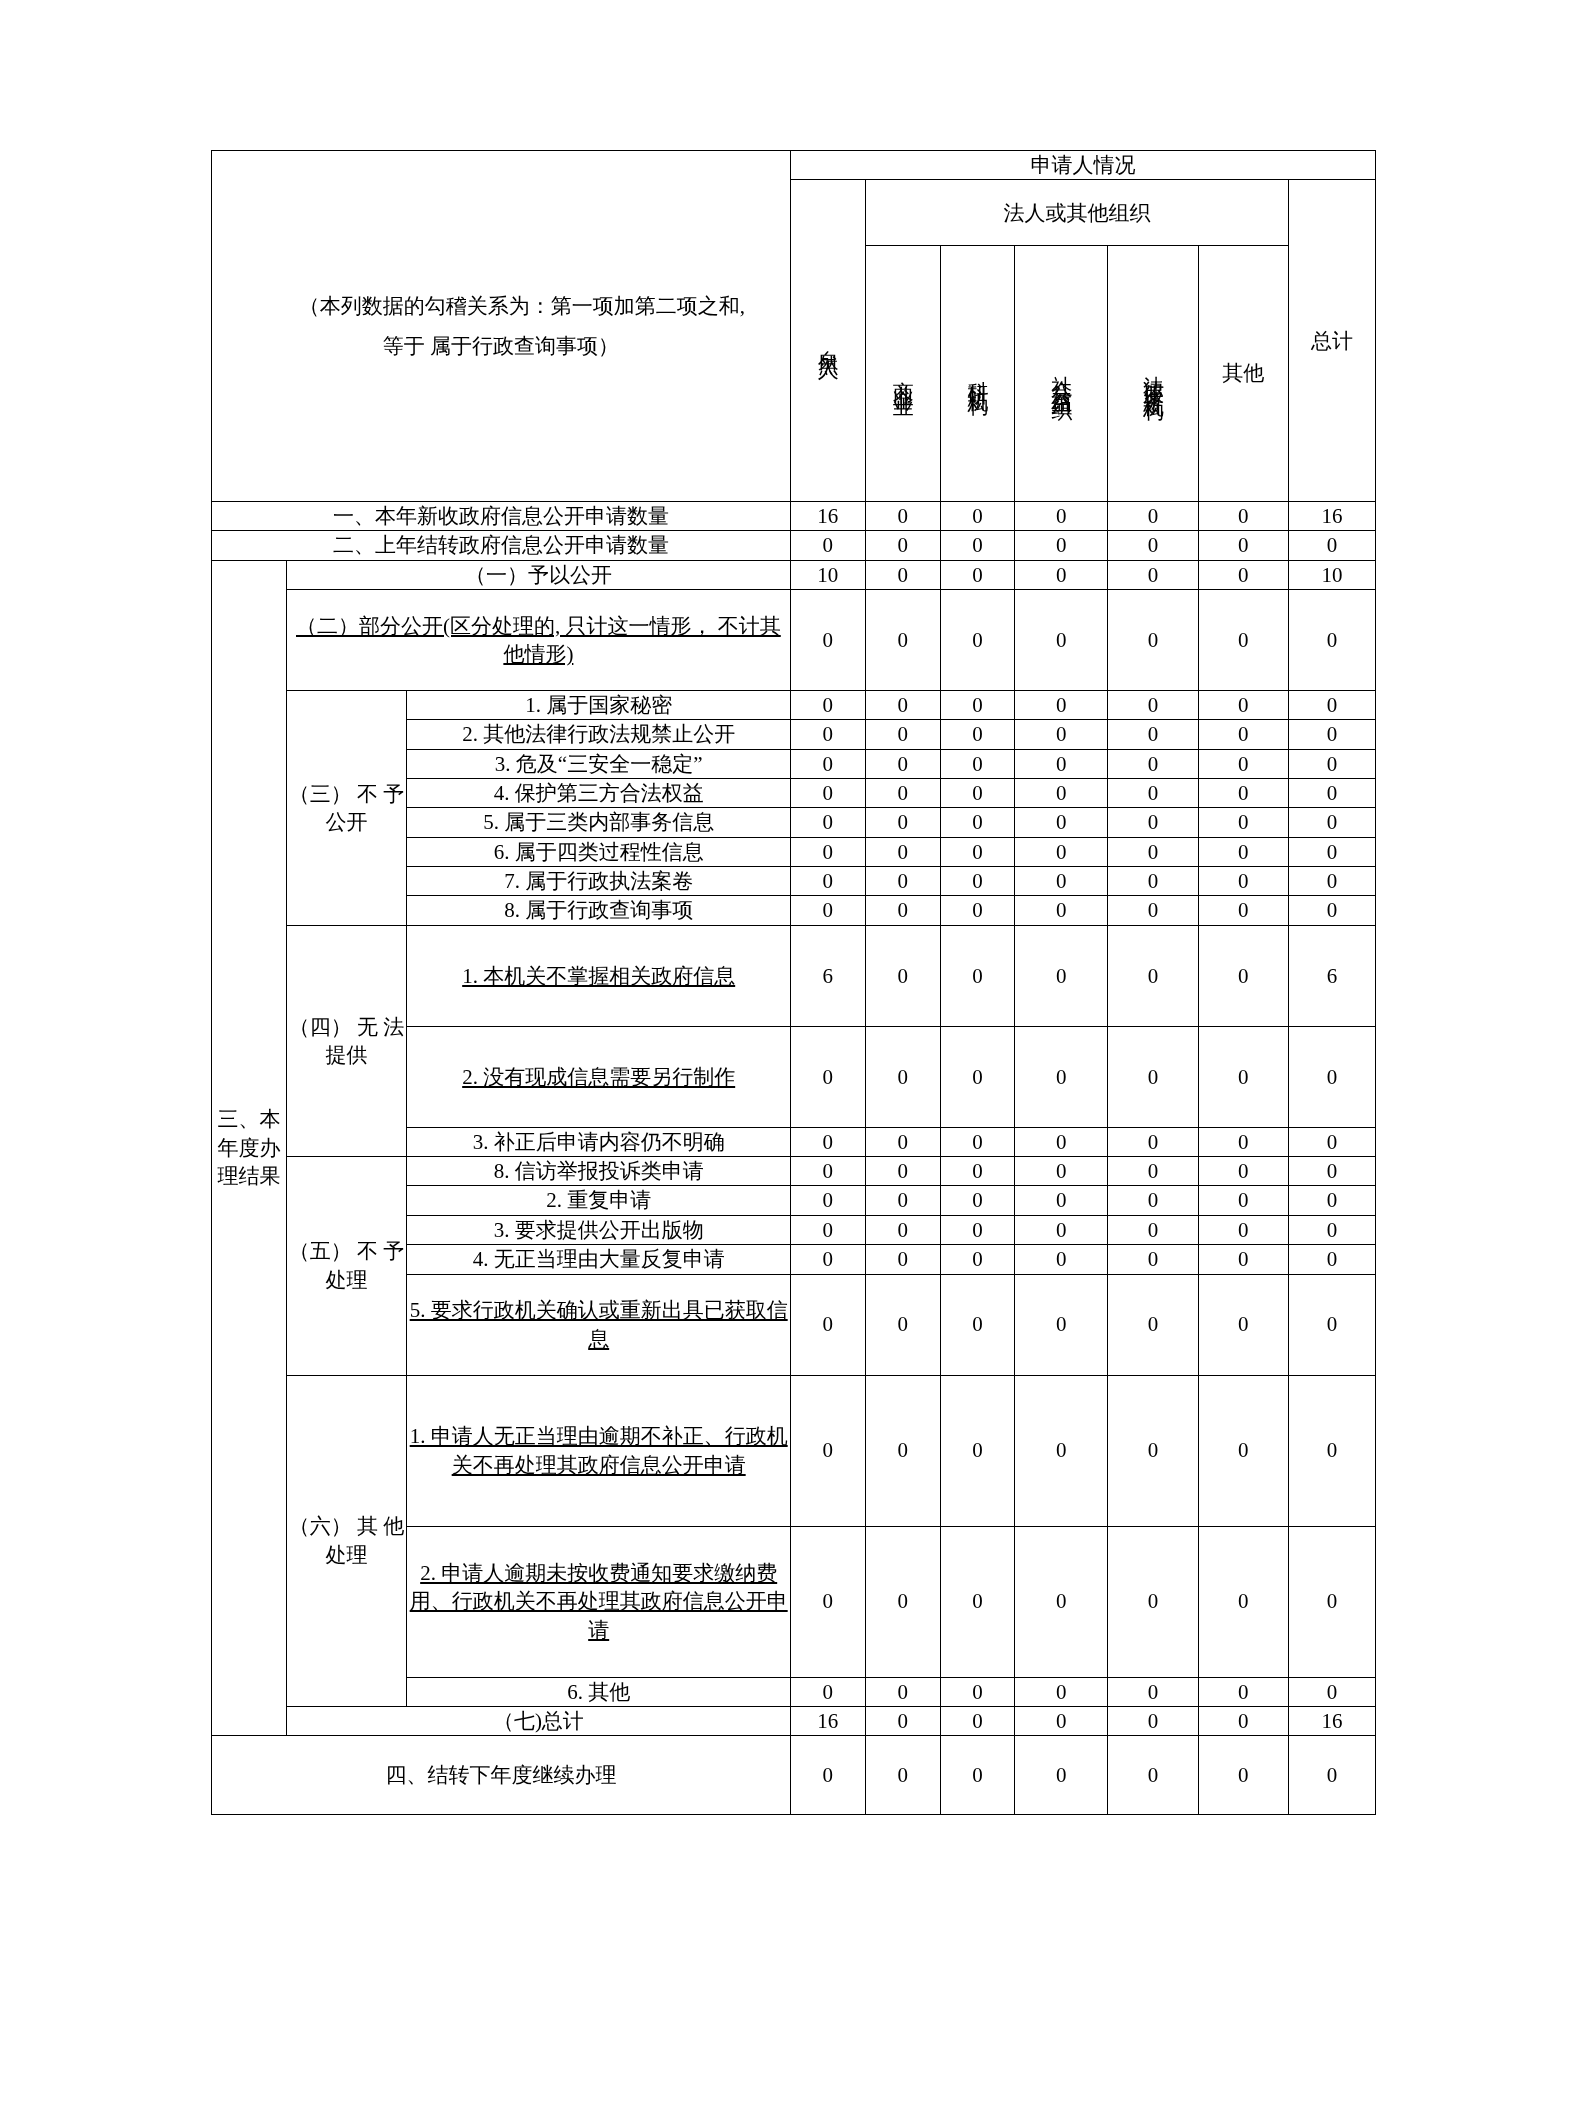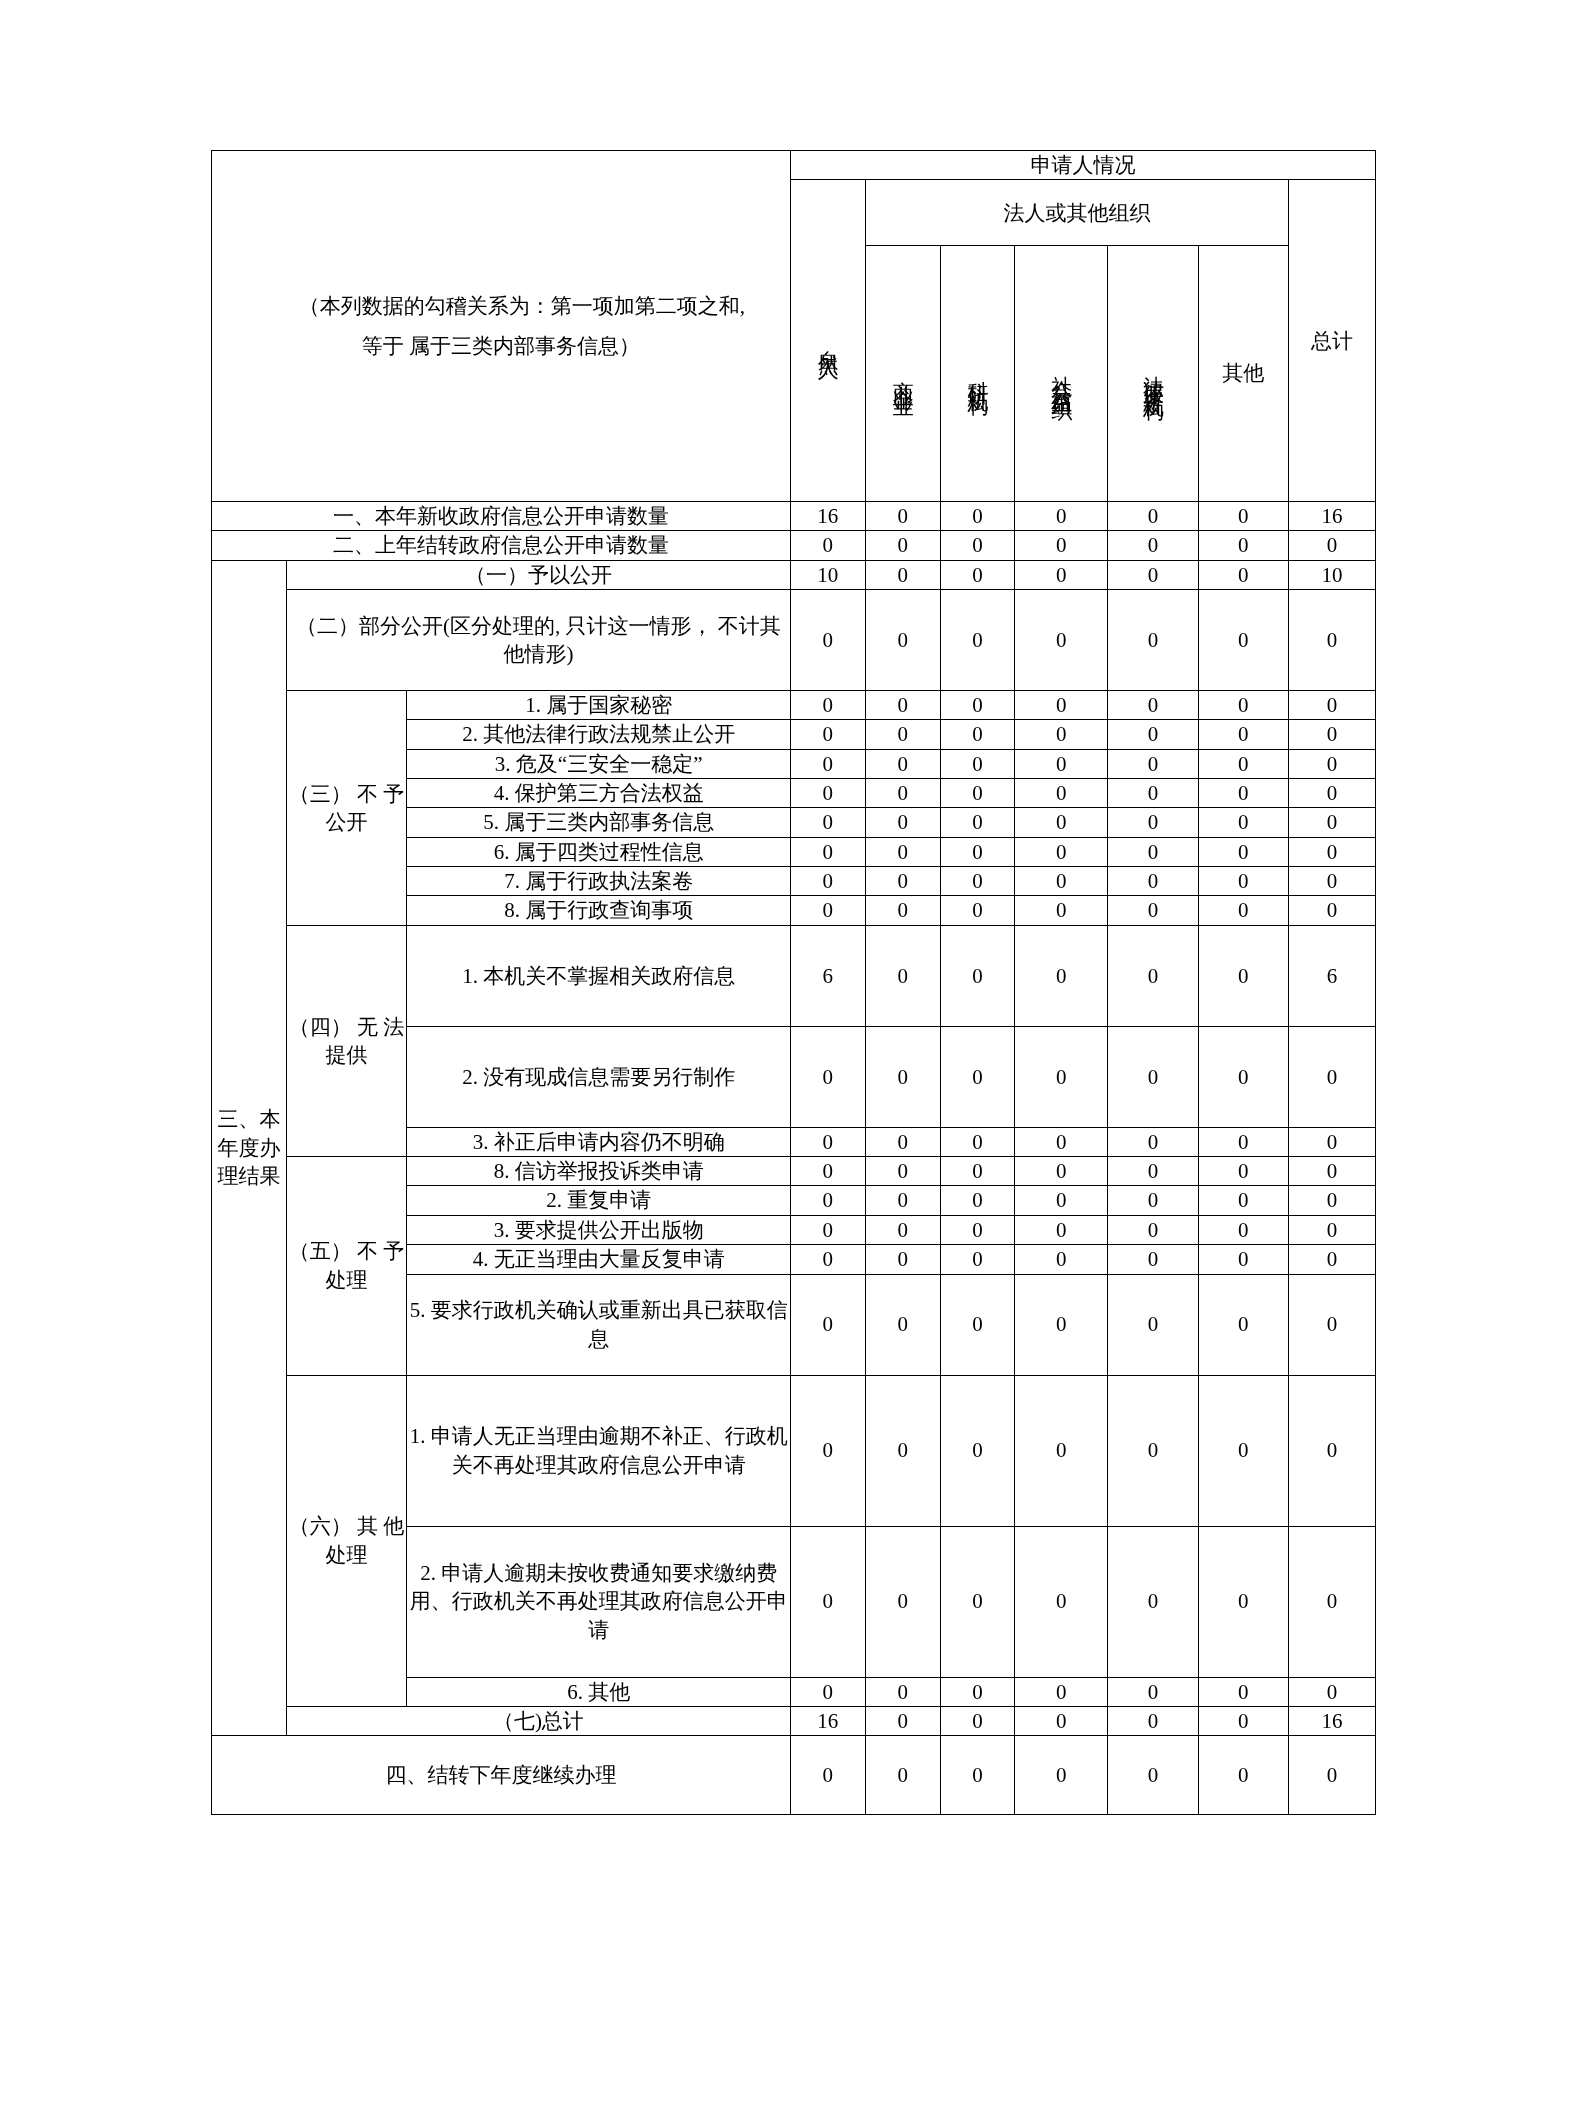--- a/index.html
+++ b/index.html
@@ -81,20 +81,21 @@
     padding: 6px 6px 6px 8px;
     font-size: 21px;
     line-height: 1.45;
   }
   .lbl-top {
     text-align: left;
     padding: 6px 6px 6px 8px;
     font-size: 21px;
     line-height: 1.5;
     vertical-align: middle;
+    text-decoration: underline;
   }
   .num {
     width: 60px;
     font-size: 22px;
     padding: 7px 0;
   }
   .num-total { width: 72px; font-size: 22px; }
 
   
   .grp {
@@ -125,21 +126,21 @@
       <col style="width:77px">
       <col style="width:75px">
       <col style="width:75px">
       <col style="width:72px">
     </colgroup>
 
     <tbody>
         <tr>
       <td class="hdr-note" colspan="3" rowspan="3">
         <p>（本列数据的勾稽关系为：第一项加第二项之和,</p>
-        <p class="cont">等于 属于三类内部事务信息）</p>
+        <p class="cont">等于 属于行政查询事项）</p>
       </td>
       <td class="hdr-center" colspan="7">申请人情况</td>
     </tr>
 
     <tr>
       <td class="hdr-vert" rowspan="2">
         <span class="vtext">自然人</span>
       </td>
       <td class="hdr-center" colspan="5">法人或其他组织</td>
       <td class="hdr-plain" rowspan="2">总计</td>

